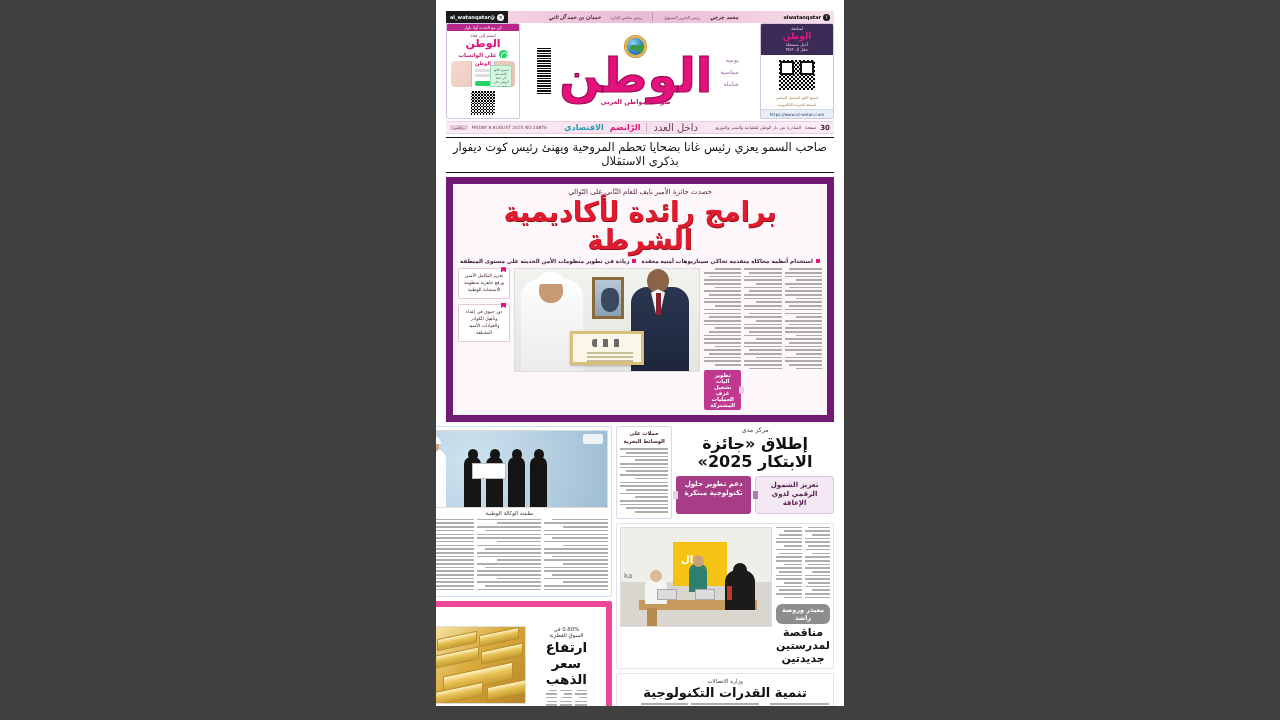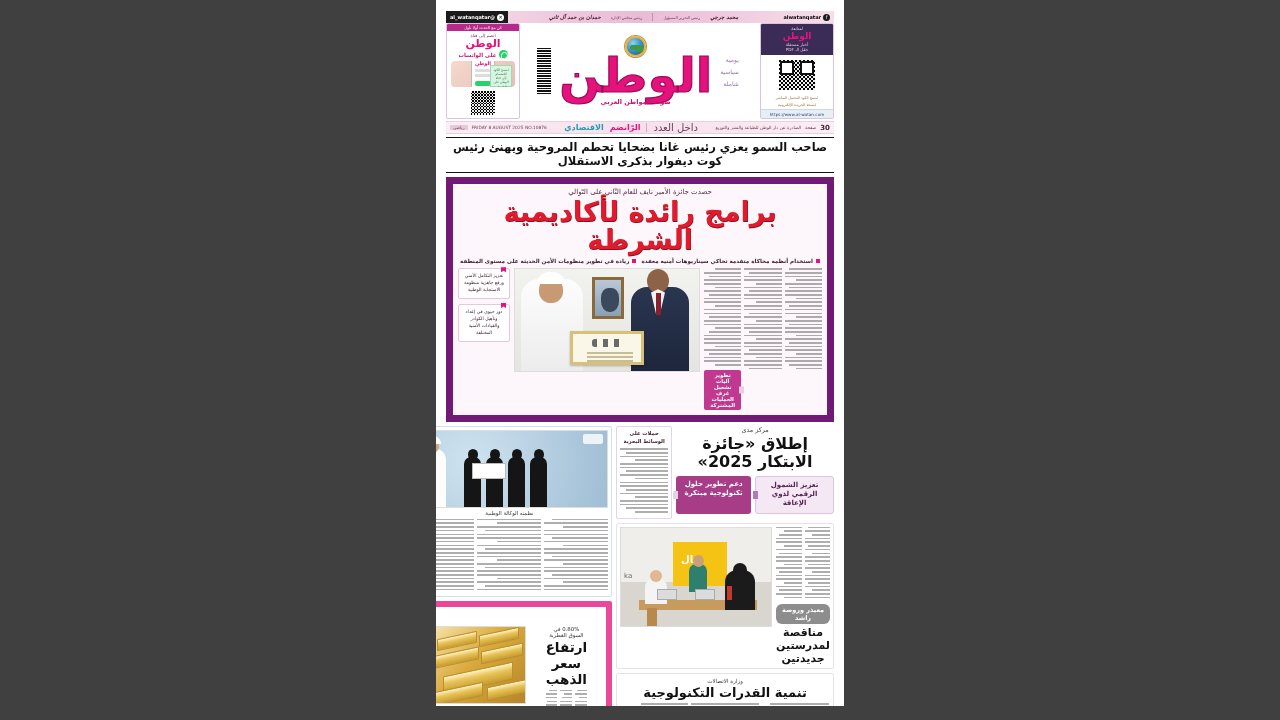--- a/index.html
+++ b/index.html
@@ -141,21 +141,21 @@
   .ib-sport { font-size:8px; color:#e5127d; font-weight:bold; }
   .ib-bar { width:1px; height:9px; background:#d7a9c4; }
   .ib-in { font-size:10px; color:#6d3b56; }
   .ib-right { font-size:4.4px; color:#6d3b56; padding:0 4px; display:flex; gap:4px;
               align-items:center; }
   .ib-pages { font-size:7px; font-weight:bold; color:#4a2036; }
 
   
   .strap { margin:3px 10px 0; border-top:1.5px solid #111; border-bottom:1.5px solid #111;
            padding:3px 4px; text-align:center; }
-  .strap h2 { font-size:11.5px; font-weight:bold; color:#111; line-height:1.2;
+  .strap h2 { font-size:11.5px; font-weight:normal; color:#111; line-height:1.2;
               letter-spacing:-.2px; }
 
   
   .lead { margin:4px 10px 0; border:7px solid #701a75; background:#fdf6fa;
           padding:4px 5px 5px; }
   .kicker { text-align:center; font-size:7px; color:#5a2a42; margin-bottom:2px; }
   .lead h1 { text-align:center; font-size:27px; line-height:1.05; font-weight:bold;
              color:#e01b2e; letter-spacing:-1px;
              text-shadow:0.5px 0.5px 0 #8d0f1c; }
   .bullets { display:flex; gap:5px; justify-content:center; margin-top:4px;

